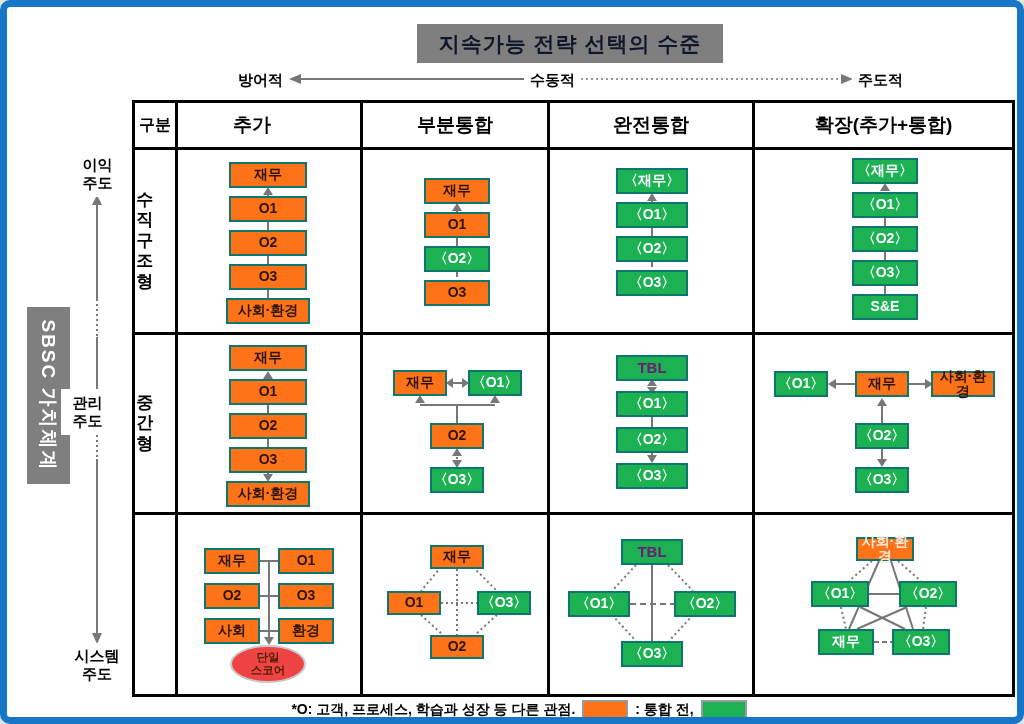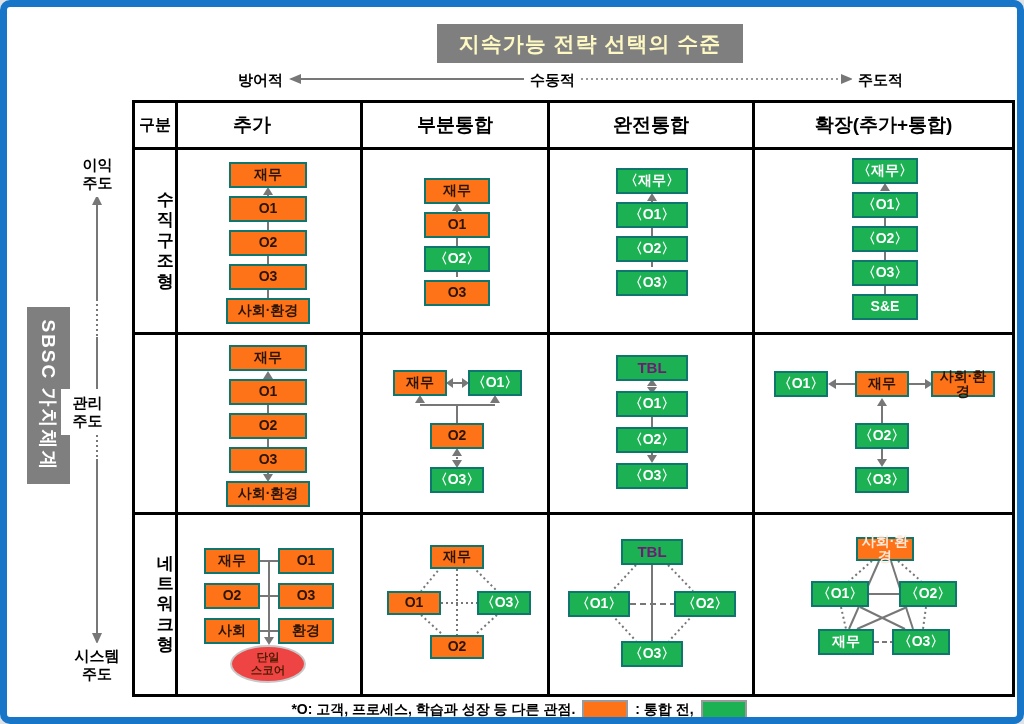--- a/index.html
+++ b/index.html
@@ -1,31 +1,31 @@
 <!DOCTYPE html>
 <html><head>
 <meta charset="utf-8">
 <style>
   html,body{margin:0;padding:0;background:#dfe3e8;font-family:"Liberation Sans","DejaVu Sans",sans-serif;}
   #stage{position:relative;width:1024px;height:724px;background:#ffffff;border:7px solid #1876C8;border-radius:10px;box-sizing:border-box;overflow:hidden;}
   .abs{position:absolute;}
   
-  #title{left:430px;top:17px;width:306px;height:39px;background:#7F7F7F;color:#fef9c3;font-weight:bold;font-size:21px;display:flex;align-items:center;justify-content:center;letter-spacing:1px;}
+  #title{left:410px;top:17px;width:306px;height:39px;background:#7F7F7F;color:#0f172a;font-weight:bold;font-size:21px;display:flex;align-items:center;justify-content:center;letter-spacing:1px;}
   
   .wlabel{background:#fff;color:#000;font-weight:bold;font-size:15px;display:flex;align-items:center;justify-content:center;text-align:center;white-space:pre-line;line-height:1.2;z-index:5;}
   
   #sbsc{left:20px;top:300px;width:43px;height:177px;background:#7F7F7F;z-index:4;}
   #sbsc .txt{position:absolute;left:-67px;top:67px;width:177px;height:43px;transform:rotate(90deg);display:flex;align-items:center;justify-content:center;color:#fff;font-weight:bold;font-size:19px;letter-spacing:2px;}
   
   #table{left:125px;top:93px;width:883px;height:597px;border:3px solid #000;box-sizing:border-box;background:transparent;}
   .vline{position:absolute;top:0;width:3px;height:100%;background:#000;}
   .hline{position:absolute;left:0;height:3px;width:100%;background:#000;}
   .colhead{position:absolute;top:0;height:44px;display:flex;align-items:center;justify-content:center;font-weight:bold;font-size:19px;color:#000;}
   #corner{position:absolute;left:0;top:0;width:40px;height:44px;display:flex;align-items:center;justify-content:center;font-weight:bold;font-size:16px;}
-  .rowhead{position:absolute;left:0;width:40px;display:flex;align-items:center;justify-content:flex-end;font-weight:bold;font-size:17px;border-radius:16px;}
+  .rowhead{position:absolute;left:0;width:40px;display:flex;align-items:center;justify-content:flex-start;font-weight:bold;font-size:17px;border-radius:16px;}
   .rowhead span{display:inline-block;width:1.15em;word-break:break-all;text-align:center;line-height:1.2;}
   .cell{position:absolute;}
   .cell svg{position:absolute;left:0;top:0;}
   .node{position:absolute;display:flex;align-items:center;justify-content:center;font-weight:bold;font-size:14px;border:2px solid #0f766e;box-sizing:border-box;line-height:1.1;white-space:pre-line;text-align:center;}
   .node.orange{background:#FF7318;color:#2b1506;}
   .node.orange-light{background:#FF7318;color:#ffe9da;}
   .node.green{background:#1CB254;color:#fff;}
   .node.green-bold{background:#1CB254;color:#701a75;font-size:15px;}
   .node.ellipse{background:#ef4444;color:#4d1d00;border-radius:50%;font-size:11.5px;border-color:#c8c8c8;}
   
@@ -82,22 +82,22 @@
 
     <div id="corner">구분</div>
     <div class="colhead" style="left:43px;width:148px;">추가</div>
     <div class="colhead" style="left:228px;width:184px;">부분통합</div>
     <div class="colhead" style="left:415px;width:202px;">완전통합</div>
     <div class="colhead" style="left:620px;width:257px;">확장(추가+통합)</div>
 
     <div class="rowhead" style="top:47px;height:182px;">
         <span>수직구조형</span>
       </div>
-    <div class="rowhead" style="top:412px;height:179px;">
-        <span>네트워크형</span>
+    <div class="rowhead" style="top:232px;height:177px;">
+        <span>중간형</span>
       </div>
 
     <div class="cell" style="left:43px;top:47px;width:182px;height:182px;">
       <svg width="182" height="182">
         <line x1="90" y1="44" x2="90" y2="46"></line>
           <polygon points="85,45 95,45 90,37"></polygon>
         <line x1="90" y1="72" x2="90" y2="80"></line>
         <line x1="90" y1="106" x2="90" y2="114"></line>
         <line x1="90" y1="140" x2="90" y2="148"></line>
       </svg>

